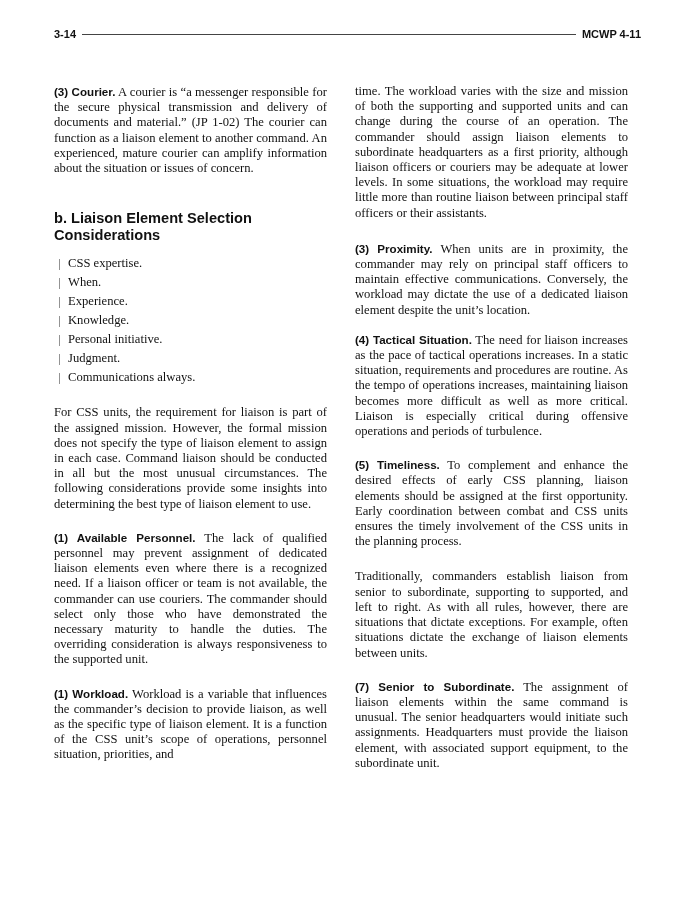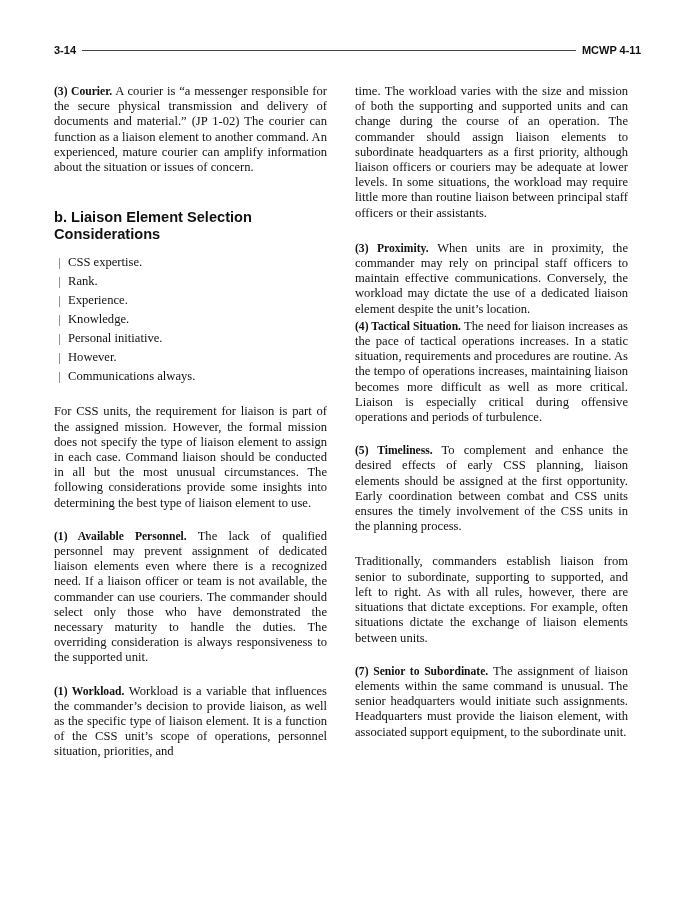--- a/index.html
+++ b/index.html
@@ -1,24 +1,24 @@
 <!DOCTYPE html>
 <html><head>
 <meta charset="utf-8">
 <style>
   html, body { margin: 0; padding: 0; background: #ffffff; }
   body { width: 695px; height: 899px; position: relative; overflow: hidden; color: #111; }
-  .header { position: absolute; left: 54px; right: 54px; top: 42px; height: 16px; display: flex; align-items: center; }
+  .header { position: absolute; left: 54px; right: 54px; top: 26px; height: 16px; display: flex; align-items: center; }
   .header .pg { font-family: "Liberation Sans", sans-serif; font-weight: bold; font-size: 11px; }
   .header .rule { flex: 1; height: 1px; background: #444; margin: 0 6px; }
   .col { position: absolute; top: 84px; width: 273px; font-family: "Liberation Serif", serif; font-size: 12.6px; line-height: 15.2px; text-align: justify; }
   .col.left { left: 54px; }
   .col.right { left: 355px; }
   p { margin: 0 0 15px 0; }
-  .run { font-family: Liberation Serif, serif; font-weight: bold; font-size: 11.6px; }
+  .run { font-family: Liberation Sans, sans-serif; font-weight: bold; font-size: 11.6px; }
   h2 { font-family: "Liberation Sans", sans-serif; font-weight: bold; font-size: 14.6px; line-height: 17px; margin: 0 0 12px 0; text-align: left; }
   ul { list-style: none; margin: 0 0 15px 0; padding: 0; }
   ul li { position: relative; padding-left: 14px; margin-bottom: 3.8px; text-align: left; }
   ul li .bullet { position: absolute; left: 2px; top: 1px; font-size: 9px; color: #555; }
 </style>
 </head>
 <body>
 
 <div class="header">
   <span class="pg">3-14</span>
@@ -26,39 +26,39 @@
   <span class="pg">MCWP 4-11</span>
 </div>
 
 <div class="col left">
   <p><span class="run">(3) Courier.</span><span> A courier is “a messenger responsible for the secure physical transmission and delivery of documents and material.” (JP 1-02) The courier can function as a liaison element to another command. An experienced, mature courier can amplify information about the situation or issues of concern.</span></p>
 
   <h2 style="margin-top:34px;">b.  Liaison Element Selection Considerations</h2>
 
   <ul>
     <li><span class="bullet">│</span><span>CSS expertise.</span></li>
-    <li><span class="bullet">│</span><span>Rank.</span></li>
+    <li><span class="bullet">│</span><span>When.</span></li>
     <li><span class="bullet">│</span><span>Experience.</span></li>
     <li><span class="bullet">│</span><span>Knowledge.</span></li>
     <li><span class="bullet">│</span><span>Personal initiative.</span></li>
-    <li><span class="bullet">│</span><span>However.</span></li>
+    <li><span class="bullet">│</span><span>Judgment.</span></li>
     <li><span class="bullet">│</span><span>Communications always.</span></li>
   </ul>
 
   <p style="margin-top:20px;margin-bottom:18px;">For CSS units, the requirement for liaison is part of the assigned mission. However, the formal mission does not specify the type of liaison element to assign in each case. Command liaison should be conducted in all but the most unusual circumstances. The following considerations provide some insights into determining the best type of liaison element to use.</p>
 
   <p style="margin-bottom:18px;"><span class="run">(1) Available Personnel.</span><span> The lack of qualified personnel may prevent assignment of dedicated liaison elements even where there is a recognized need. If a liaison officer or team is not available, the commander can use couriers. The commander should select only those who have demonstrated the necessary maturity to handle the duties. The overriding consideration is always responsiveness to the supported unit.</span></p>
 
   <p><span class="run">(1) Workload.</span><span> Workload is a variable that influences the commander’s decision to provide liaison, as well as the specific type of liaison element. It is a function of the CSS unit’s scope of operations, personnel situation, priorities, and</span></p>
 </div>
 
 <div class="col right">
   <p style="margin-bottom:20px;">time. The workload varies with the size and mission of both the supporting and supported units and can change during the course of an operation. The commander should assign liaison elements to subordinate headquarters as a first priority, although liaison officers or couriers may be adequate at lower levels. In some situations, the workload may require little more than routine liaison between principal staff officers or their assistants.</p>
 
-  <p style="margin-bottom:2px;"><span class="run">(3) Proximity.</span><span> When units are in proximity, the commander may rely on principal staff officers to maintain effective communications. Conversely, the workload may dictate the use of a dedicated liaison element despite the unit’s location.</span></p>
+  <p style="margin-bottom:14px;"><span class="run">(3) Proximity.</span><span> When units are in proximity, the commander may rely on principal staff officers to maintain effective communications. Conversely, the workload may dictate the use of a dedicated liaison element despite the unit’s location.</span></p>
 
   <p style="margin-bottom:18px;"><span class="run">(4) Tactical Situation.</span><span> The need for liaison increases as the pace of tactical operations increases. In a static situation, requirements and procedures are routine. As the tempo of operations increases, maintaining liaison becomes more difficult as well as more critical. Liaison is especially critical during offensive operations and periods of turbulence.</span></p>
 
   <p style="margin-bottom:20px;"><span class="run">(5) Timeliness.</span><span> To complement and enhance the desired effects of early CSS planning, liaison elements should be assigned at the first opportunity. Early coordination between combat and CSS units ensures the timely involvement of the CSS units in the planning process.</span></p>
 
   <p style="margin-bottom:18px;">Traditionally, commanders establish liaison from senior to subordinate, supporting to supported, and left to right. As with all rules, however, there are situations that dictate exceptions. For example, often situations dictate the exchange of liaison elements between units.</p>
 
   <p><span class="run">(7)  Senior to Subordinate.</span><span> The assignment of liaison elements within the same command is unusual. The senior headquarters would initiate such assignments. Headquarters must provide the liaison element, with associated support equipment, to the subordinate unit.</span></p>
 </div>
 

